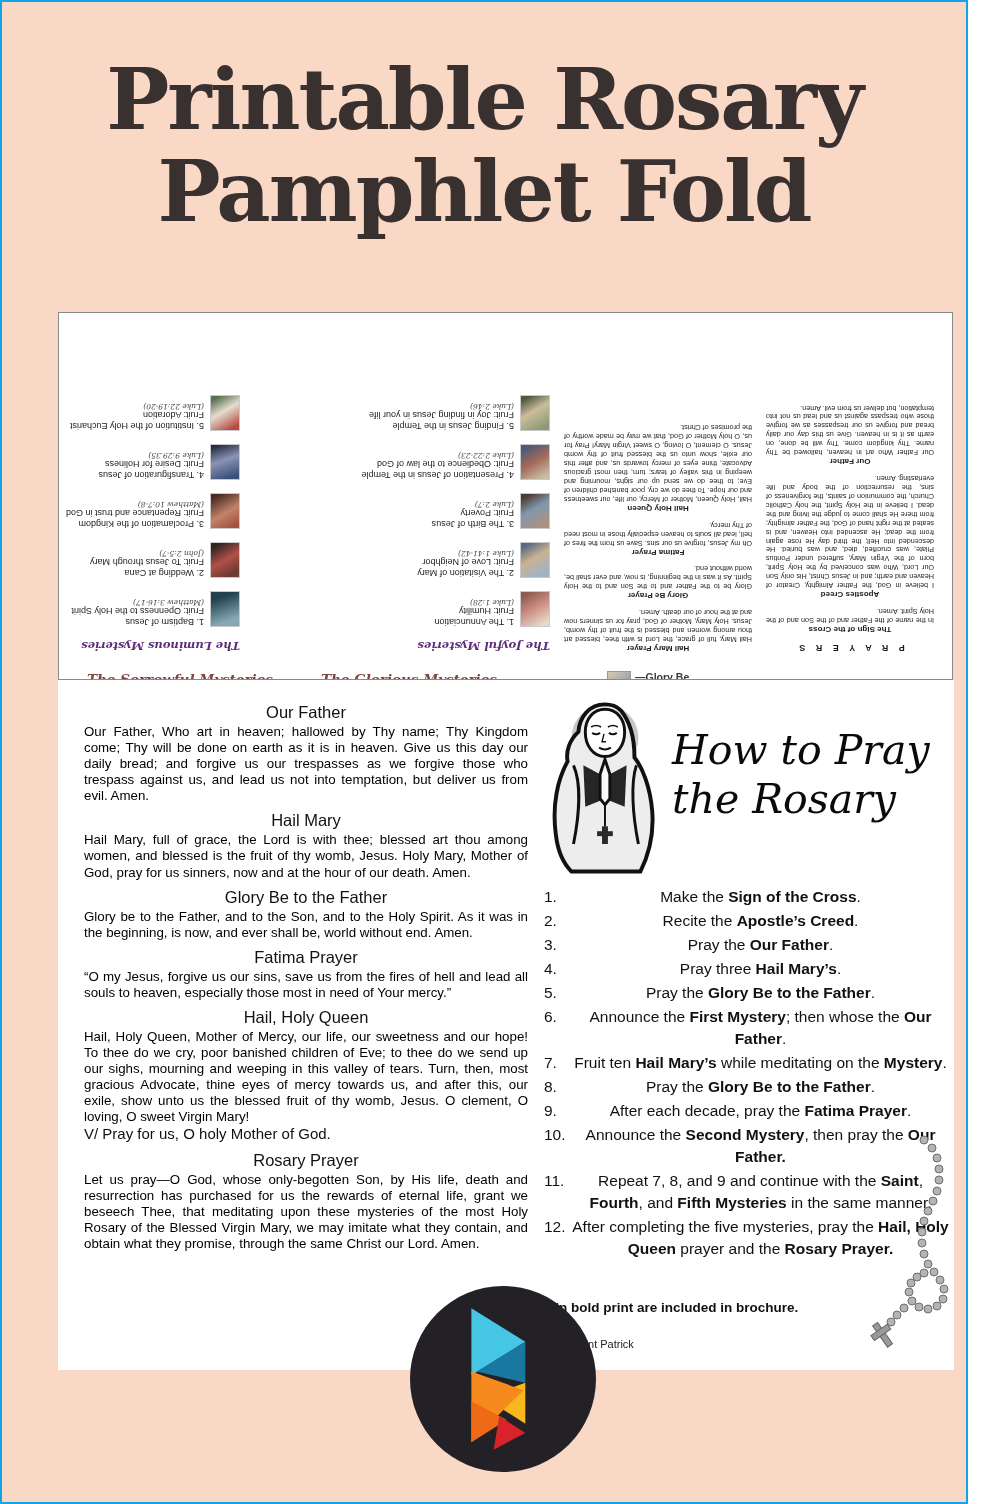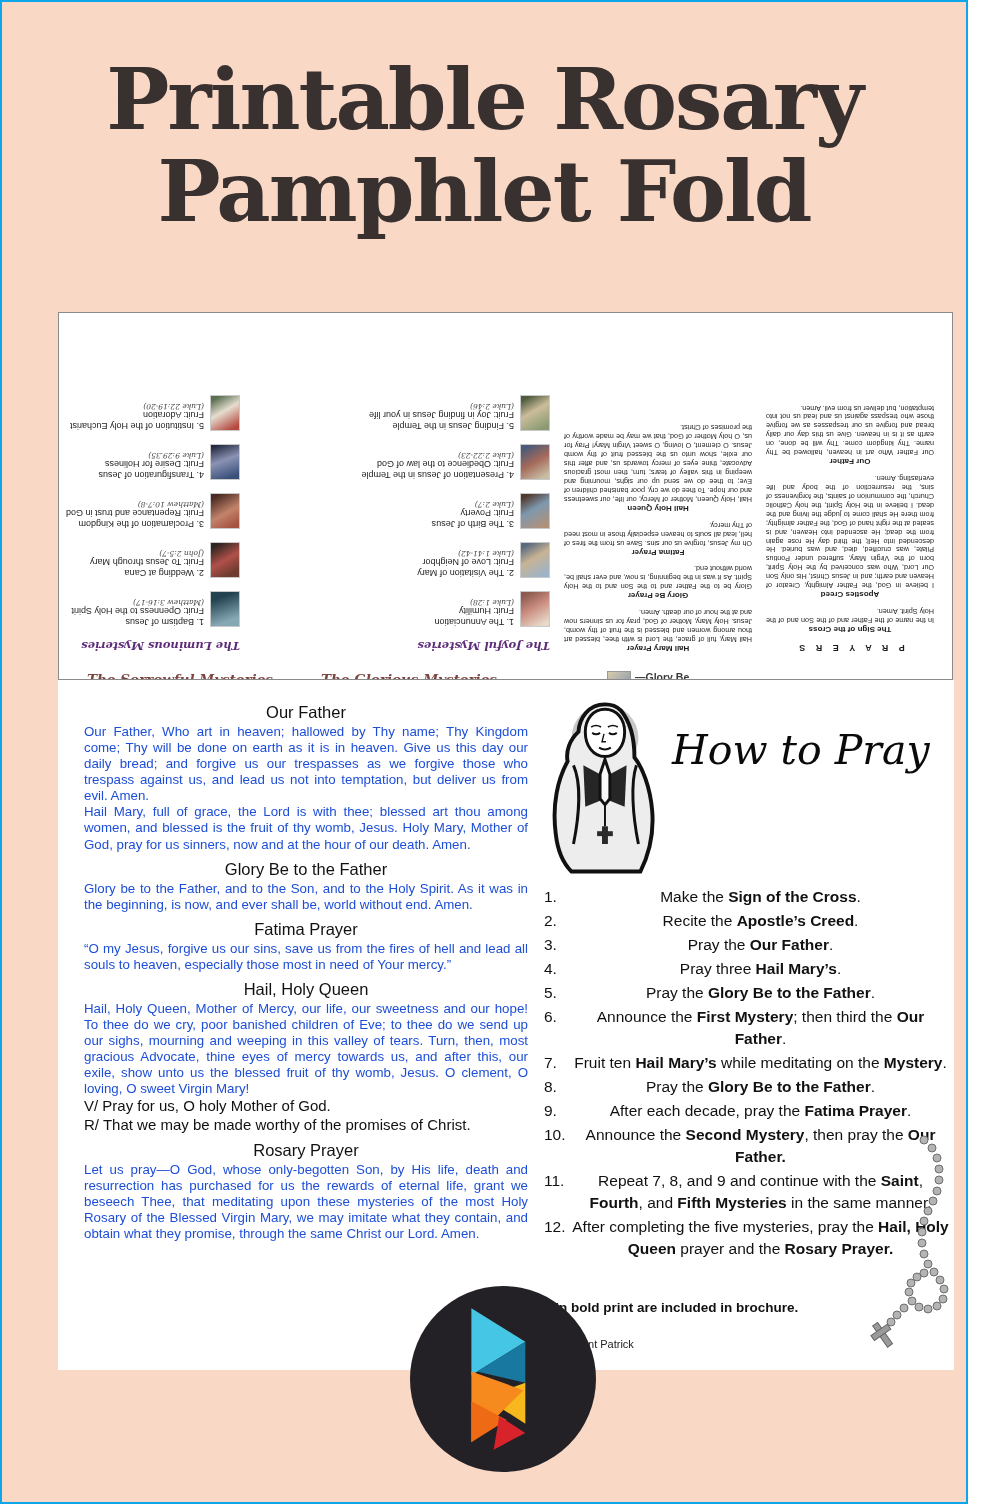--- a/index.html
+++ b/index.html
@@ -43,21 +43,21 @@
     font-weight:bold;font-size:13.5px;color:#7c4540;white-space:nowrap;}
   .glorybe-wrap{position:absolute;bottom:-7px;display:flex;align-items:flex-start;gap:4px;justify-content:space-between;}
   .glorybe-img{width:22px;height:13px;background:linear-gradient(140deg,#d8ccab,#8a9ab0);
     border:1px solid #999;}
   .glorybe-txt{font-size:10.5px;font-weight:bold;color:#3a3a3a;font-style:normal;
     font-family:"Liberation Sans",sans-serif;}
   
   .bottom-doc{position:absolute;left:56px;top:678px;width:896px;height:690px;background:#fff;}
   .left-col{position:absolute;left:26px;top:16px;width:444px;}
   .shead{font-size:16.5px;text-align:center;margin:7px 0 2px;color:#111;}
-  .sbody{font-size:13.3px;line-height:1.21;text-align:justify;margin:0;color:#1d4ed8;}
+  .sbody{font-size:13.3px;line-height:1.21;text-align:justify;margin:0;color:#000000;}
   .sline{font-size:15px;line-height:1.21;color:#111;}
   .howto{position:absolute;left:486px;top:16px;width:406px;}
   .howto-header{display:flex;}
   .howto-title{margin-left:10px;margin-top:30px;font-family:"DejaVu Serif",serif;
     font-style:italic;font-size:41px;line-height:1.2;color:#0a0a0a;}
   .steps{margin-top:12px;}
   .step{display:flex;font-size:15.5px;line-height:1.42;margin-bottom:2px;color:#111;}
   .snum{width:27px;flex:none;}
   .stext{flex:1;text-align:center;}
   .stext b{font-weight:bold;}
@@ -219,35 +219,35 @@
     </div>
   </div>
 
   <div class="bottom-doc">
     <div class="left-col" id="leftcol">
         <div class="sec">
           <div class="shead">Our Father</div>
           <p class="sbody">Our Father, Who art in heaven; hallowed by Thy name; Thy Kingdom come; Thy will be done on earth as it is in heaven. Give us this day our daily bread; and forgive us our trespasses as we forgive those who trespass against us, and lead us not into temptation, but deliver us from evil.  Amen.</p>
         </div>
         <div class="sec">
+          <div class="shead">Hail Mary</div>
           <p class="sbody">Hail Mary, full of grace, the Lord is with thee; blessed art thou among women, and blessed is the fruit of thy womb, Jesus. Holy Mary, Mother of God, pray for us sinners, now and at the hour of our death.  Amen.</p>
         </div>
         <div class="sec">
           <div class="shead">Glory Be to the Father</div>
           <p class="sbody">Glory be to the Father, and to the Son, and to the Holy Spirit. As it was in the beginning, is now, and ever shall be, world without end.  Amen.</p>
         </div>
         <div class="sec">
           <div class="shead">Fatima Prayer</div>
           <p class="sbody">“O my Jesus, forgive us our sins, save us from the fires of hell and lead all souls to heaven, especially those most in need of Your mercy.”</p>
         </div>
         <div class="sec">
           <div class="shead">Hail, Holy Queen</div>
           <p class="sbody">Hail, Holy Queen, Mother of Mercy, our life, our sweetness and our hope!  To thee do we cry, poor banished children of Eve; to thee do we send up our sighs, mourning and weeping in this valley of tears.  Turn, then, most gracious Advocate, thine eyes of mercy towards us, and after this, our exile, show unto us the blessed fruit of thy womb, Jesus.  O clement, O loving, O sweet Virgin Mary!</p>
           <div class="sline">V/ Pray for us, O holy Mother of God.</div>
-          <div class="sline">R/ That we may be made worthy of the promises of Christ.</div>
         </div>
         <div class="sec">
           <div class="shead">Rosary Prayer</div>
           <p class="sbody">Let us pray—O God, whose only-begotten Son, by His life, death and resurrection has purchased for us the rewards of eternal life, grant we beseech Thee, that meditating upon these mysteries of the most Holy Rosary of the Blessed Virgin Mary, we may imitate what they contain, and obtain what they promise, through the same Christ our Lord.  Amen.</p>
         </div>
       </div>
 
     <div class="howto">
       <div class="howto-header">
         <svg width="118" height="178" viewBox="0 0 120 180">
@@ -264,20 +264,21 @@
           <path d="M84,70 L67,79 L67,106 L82,112 Z" fill="#262626"></path>
           <path d="M57,79 L62,64 L67,79 L67,104 L62,110 L57,104 Z" fill="#fafafa" stroke="#111" stroke-width="3"></path>
           <path d="M30,70 C38,88 36,120 30,150" fill="none" stroke="#111" stroke-width="3"></path>
           <path d="M94,70 C88,88 90,120 96,150" fill="none" stroke="#111" stroke-width="3"></path>
           <path d="M62,110 L62,132" fill="none" stroke="#111" stroke-width="2"></path>
           <rect x="59" y="132" width="6" height="18" fill="#2a2a2a"></rect>
           <rect x="54" y="137" width="16" height="5" fill="#2a2a2a"></rect>
         </svg>
         <div class="howto-title">
           <div>How to Pray</div>
+          <div>the Rosary</div>
         </div>
       </div>
       <div class="steps" id="steps">
           <div class="step">
             <span class="snum">1.</span>
             <span class="stext"><span>Make the </span><b>Sign of the Cross</b><span>.</span></span>
           </div>
           <div class="step">
             <span class="snum">2.</span>
             <span class="stext"><span>Recite the </span><b>Apostle’s Creed</b><span>.</span></span>
@@ -289,21 +290,21 @@
           <div class="step">
             <span class="snum">4.</span>
             <span class="stext"><span>Pray three </span><b>Hail Mary’s</b><span>.</span></span>
           </div>
           <div class="step">
             <span class="snum">5.</span>
             <span class="stext"><span>Pray the </span><b>Glory Be to the Father</b><span>.</span></span>
           </div>
           <div class="step">
             <span class="snum">6.</span>
-            <span class="stext"><span>Announce the </span><b>First Mystery</b><span>; then third the </span><b>Our Father</b><span>.</span></span>
+            <span class="stext"><span>Announce the </span><b>First Mystery</b><span>; then whose the </span><b>Our Father</b><span>.</span></span>
           </div>
           <div class="step">
             <span class="snum">7.</span>
             <span class="stext"><span>Fruit ten </span><b>Hail Mary’s</b><span> while meditating on the </span><b>Mystery</b><span>.</span></span>
           </div>
           <div class="step">
             <span class="snum">8.</span>
             <span class="stext"><span>Pray the </span><b>Glory Be to the Father</b><span>.</span></span>
           </div>
           <div class="step">

